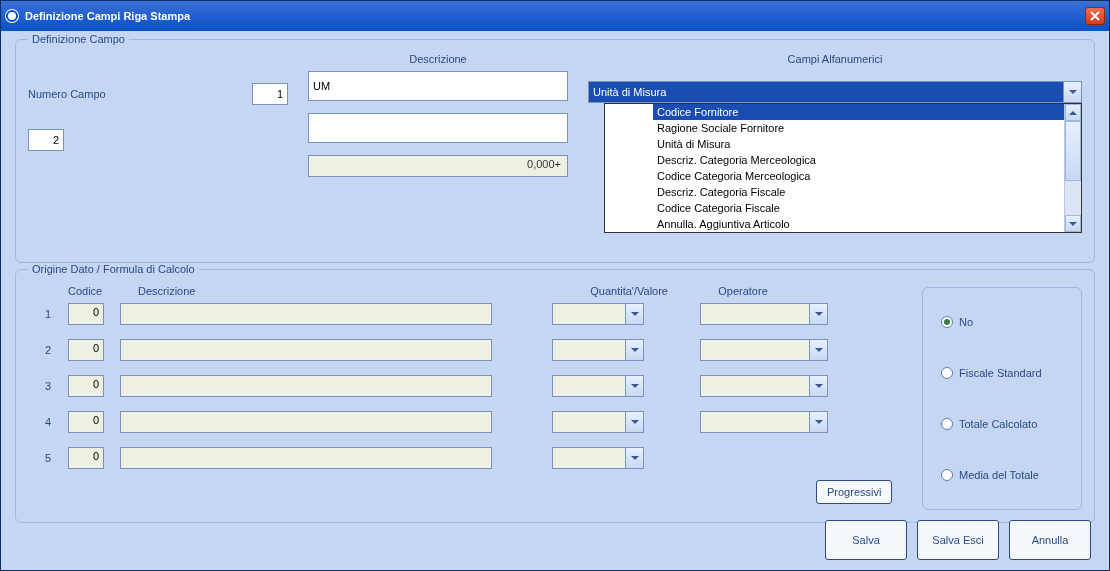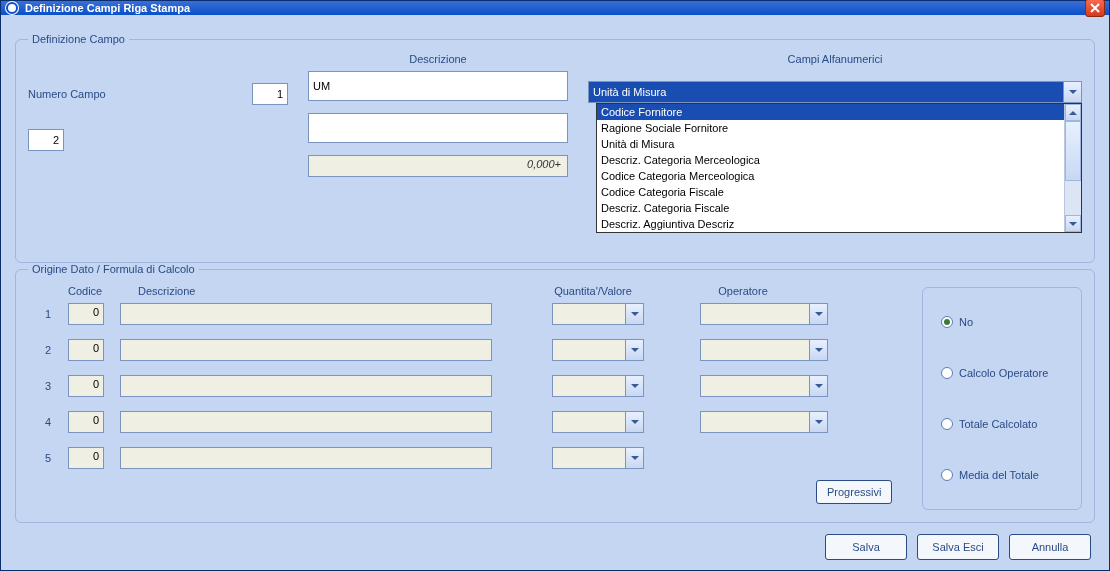--- a/index.html
+++ b/index.html
@@ -1,18 +1,18 @@
 <!DOCTYPE html>
 <html><head>
 <meta charset="utf-8">
 <style>
   * { box-sizing: border-box; font-family: Tahoma, sans-serif; font-size: 11px; }
   body { margin: 0; padding: 0; background: #fff; }
   .window { width: 1110px; height: 571px; background: #c4d6f1; border: 1px solid #0a2e6b; position: relative; }
-  .titlebar { height: 14px; background: linear-gradient(#3a6fd6, #0a50c8); display: flex; align-items: center; padding: 0 4px; color: #fff; font-weight: bold; }
+  .titlebar { height: 30px; background: linear-gradient(#3a6fd6, #0a50c8); display: flex; align-items: center; padding: 0 4px; color: #fff; font-weight: bold; }
   .titlebar-icon { width: 14px; height: 14px; border-radius: 50%; background: #fff; margin-right: 6px; display: flex; align-items: center; justify-content: center; }
   .titlebar-icon::after { content: ''; width: 8px; height: 8px; border-radius: 50%; border: 2px solid #0a50c8; }
   .close-btn { margin-left: auto; width: 20px; height: 18px; background: linear-gradient(#f76a4f,#d63a1c); border: 1px solid #8a2a10; border-radius: 3px; display: flex; align-items: center; justify-content: center; color: #fff; font-weight: bold; cursor: pointer; }
   .client { position: absolute; top: 22px; left: 0; right: 0; bottom: 0; padding: 10px 14px; }
   fieldset.group { border: 1px solid #9fb7de; border-radius: 6px; padding: 8px 12px 12px; margin: 0; position: relative; }
   fieldset.group > legend { color: #2a4b86; padding: 0 4px; }
   .def-campo { height: 230px; }
   .def-row { display: flex; gap: 20px; align-items: flex-start; height: 100%; }
   .col-left { width: 260px; padding-top: 30px; }
   .col-tipo { width: 190px; }
@@ -22,51 +22,51 @@
   .field-row label { flex: 1; color: #2a4b86; }
   .num-input { width: 36px; height: 22px; border: 1px solid #7a93bf; background: #fff; text-align: right; padding: 2px 4px; }
   .tipo-box { border: 1px solid #9fb7de; border-radius: 6px; }
   .tipo-box legend { color: #2a4b86; padding: 0 4px; }
   .radio-item { display: flex; align-items: center; gap: 6px; margin: 10px 8px; color: #2a4b86; cursor: pointer; }
   .radio { width: 12px; height: 12px; border-radius: 50%; border: 1px solid #5a7db6; background: #fff; display: inline-flex; align-items: center; justify-content: center; }
   .radio.sel::after { content: ''; width: 6px; height: 6px; border-radius: 50%; background: #3b7a3b; }
   .label-c { text-align: center; color: #2a4b86; margin-bottom: 6px; display: block; }
   .text-input { width: 100%; height: 22px; border: 1px solid #7a93bf; background: #fff; padding: 14px 4px; margin-bottom: 12px; }
   .valfisso-lbl { text-align: center; color: #2a4b86; margin: 16px 0 6px; }
-  .valfisso { width: 100%; height: 22px; border: 1px solid #7a93bf; background: #efefe3; text-align: right; padding: 2px 6px; color: #333; font-style: italic; }
+  .valfisso { width: 100%; height: 22px; border: 1px solid #7a93bf; background: #efefe3; text-align: right; padding: 2px 6px; color: #333; }
   .combo { position: absolute; top: 28px; left: 0; right: 0; }
   .combo-input { width: 100%; height: 22px; border: 1px solid #7a93bf; background: #fff; padding: 0; display: flex; align-items: stretch; }
   .combo-sel { flex: 1; background: #1a4db1; color: #fff; padding: 2px 4px; display: flex; align-items: center; }
   .combo-arrow { width: 18px; border-left: 1px solid #7a93bf; background: linear-gradient(#e8f0ff,#c8d8f2); display: flex; align-items: center; justify-content: center; }
   .combo-arrow svg { width: 8px; height: 8px; }
-  .combo-list { position: absolute; top: 22px; left: 8px; right: 0; background: #fff; border: 1px solid #333; max-height: 142px; overflow: hidden; z-index: 10; display: flex; }
+  .combo-list { position: absolute; top: 22px; left: 16px; right: 0; background: #fff; border: 1px solid #333; max-height: 142px; overflow: hidden; z-index: 10; display: flex; padding-left: 48px; }
   .combo-items { flex: 1; }
   .combo-item { padding: 2px 4px; cursor: pointer; }
   .combo-item.hl { background: #1a4db1; color: #fff; }
   .combo-scroll { width: 17px; background: #dbe5f5; border-left: 1px solid #b9c7e0; display: flex; flex-direction: column; }
   .sbtn { height: 17px; background: linear-gradient(#e8f0ff,#c8d8f2); border: 1px solid #9fb7de; display: flex; align-items: center; justify-content: center; }
   .thumb { flex: 0 0 auto; height: 60px; background: linear-gradient(#e8f0ff,#c8d8f2); border: 1px solid #9fb7de; margin-top: 0; }
   .origine { margin-top: 12px; height: 260px; position: relative; }
   .orig-headers { display: flex; color: #2a4b86; margin: 2px 0 6px 40px; }
   .oh-cod { width: 70px; }
   .oh-desc { width: 380px; }
-  .oh-qv { width: 150px; text-align: center; }
+  .oh-qv { width: 150px; text-align: right; }
   .oh-op { width: 150px; text-align: center; }
   .orig-row { display: flex; align-items: center; margin-bottom: 14px; }
   .orig-idx { width: 40px; text-align: center; color: #2a4b86; }
   .orig-cod { width: 36px; height: 22px; border: 1px solid #7a93bf; background: #efefe3; text-align: right; padding: 2px 4px; margin-right: 16px; }
   .orig-desc { width: 372px; height: 22px; border: 1px solid #7a93bf; background: #efefe3; margin-right: 60px; }
   .orig-dd { width: 92px; height: 22px; border: 1px solid #7a93bf; background: #efefe3; display: flex; margin-right: 56px; }
   .orig-dd .dd-body { flex: 1; }
   .orig-dd .combo-arrow { border-left: 1px solid #7a93bf; }
   .orig-op { width: 128px; }
   .progressivi { position: absolute; left: 800px; bottom: 18px; height: 24px; padding: 0 10px; border: 1px solid #2a4b86; background: #f4f7fc; border-radius: 3px; color: #2a4b86; cursor: pointer; }
   .right-radio { position: absolute; right: 12px; top: 12px; bottom: 12px; width: 160px; border: 1px solid #9fb7de; border-left: 1px solid #9fb7de; border-radius: 6px; padding: 18px 10px; display: flex; flex-direction: column; justify-content: space-between; }
   .footer-btns { position: absolute; right: 18px; bottom: 10px; display: flex; gap: 10px; }
-  .btn { height: 26px; padding: 0 14px; min-width: 82px; border: 1px solid #2a4b86; background: #f4f7fc; border-radius: 3px; color: #2a4b86; cursor: pointer; }
+  .btn { height: 40px; padding: 0 14px; min-width: 82px; border: 1px solid #2a4b86; background: #f4f7fc; border-radius: 3px; color: #2a4b86; cursor: pointer; }
 </style>
 </head>
 <body>
 
 <div class="window">
   <div class="titlebar">
     <span class="titlebar-icon"></span>
     <span>Definizione Campi Riga Stampa</span>
     <div class="close-btn">
       <svg width="10" height="10" viewBox="0 0 10 10">
@@ -110,23 +110,23 @@
                   </svg>
                 </div>
             </div>
             <div class="combo-list">
               <div class="combo-items">
                 <div class="combo-item hl">Codice Fornitore</div>
                 <div class="combo-item">Ragione Sociale Fornitore</div>
                 <div class="combo-item">Unità di Misura</div>
                 <div class="combo-item">Descriz. Categoria Merceologica</div>
                 <div class="combo-item">Codice Categoria Merceologica</div>
+                <div class="combo-item">Descriz. Categoria Fiscale</div>
                 <div class="combo-item">Codice Categoria Fiscale</div>
-                <div class="combo-item">Descriz. Categoria Fiscale</div>
-                <div class="combo-item">Descriz. Aggiuntiva Descriz</div>
+                <div class="combo-item">Annulla. Aggiuntiva Articolo</div>
               </div>
               <div class="combo-scroll">
                 <div class="sbtn">
                     <svg width="8" height="8" viewBox="0 0 8 8">
                       <path d="M0 6 L4 2 L8 6 Z" fill="#3a5a96"></path>
                     </svg>
                   </div>
                 <div class="thumb"></div>
                 <div style="flex:1"></div>
                 <div class="sbtn">
@@ -254,21 +254,21 @@
 
       <button class="progressivi">Progressivi</button>
 
       <div class="right-radio">
         <div class="radio-item">
             <span class="radio sel"></span>
             <span>No</span>
           </div>
         <div class="radio-item">
             <span class="radio"></span>
-            <span>Calcolo Operatore</span>
+            <span>Fiscale Standard</span>
           </div>
         <div class="radio-item">
             <span class="radio"></span>
             <span>Totale Calcolato</span>
           </div>
         <div class="radio-item">
             <span class="radio"></span>
             <span>Media del Totale</span>
           </div>
       </div>

